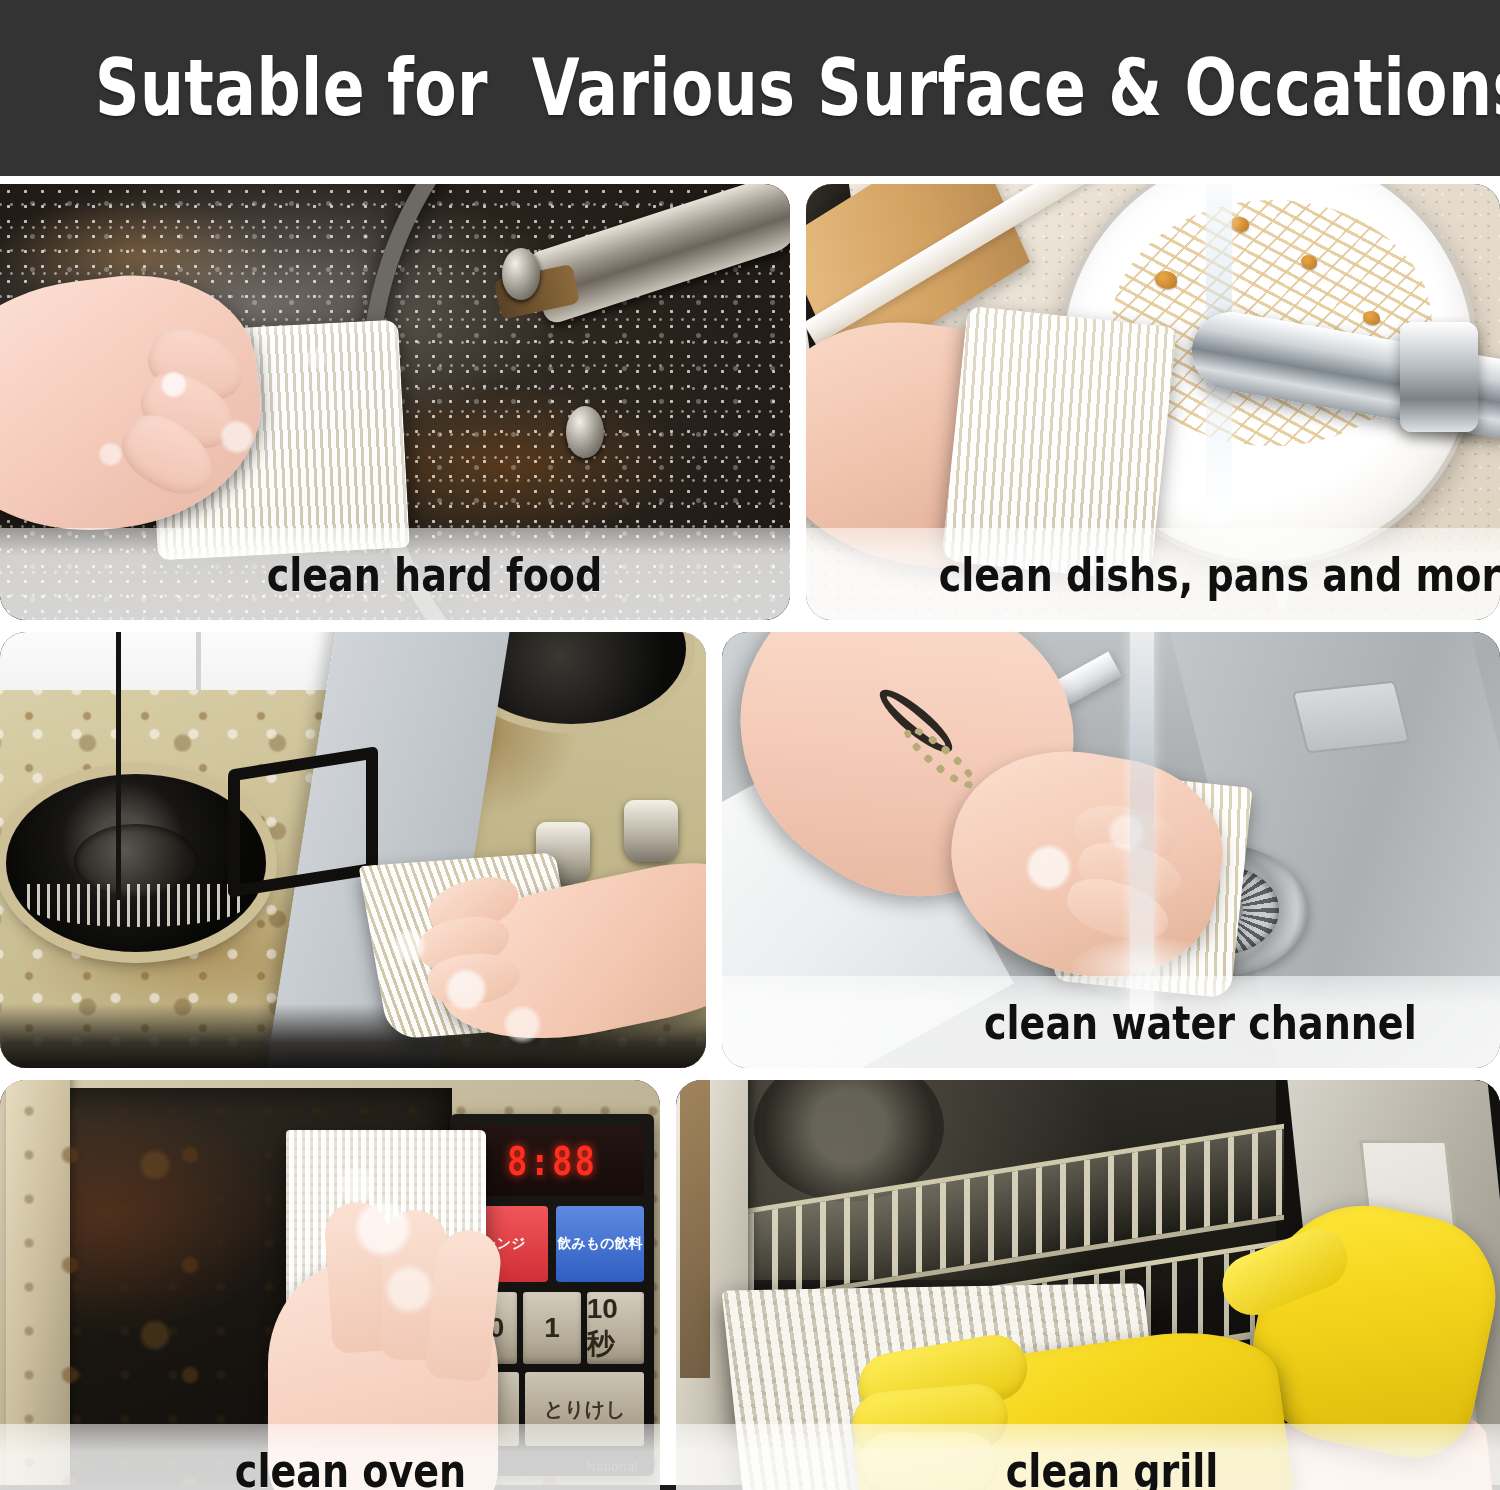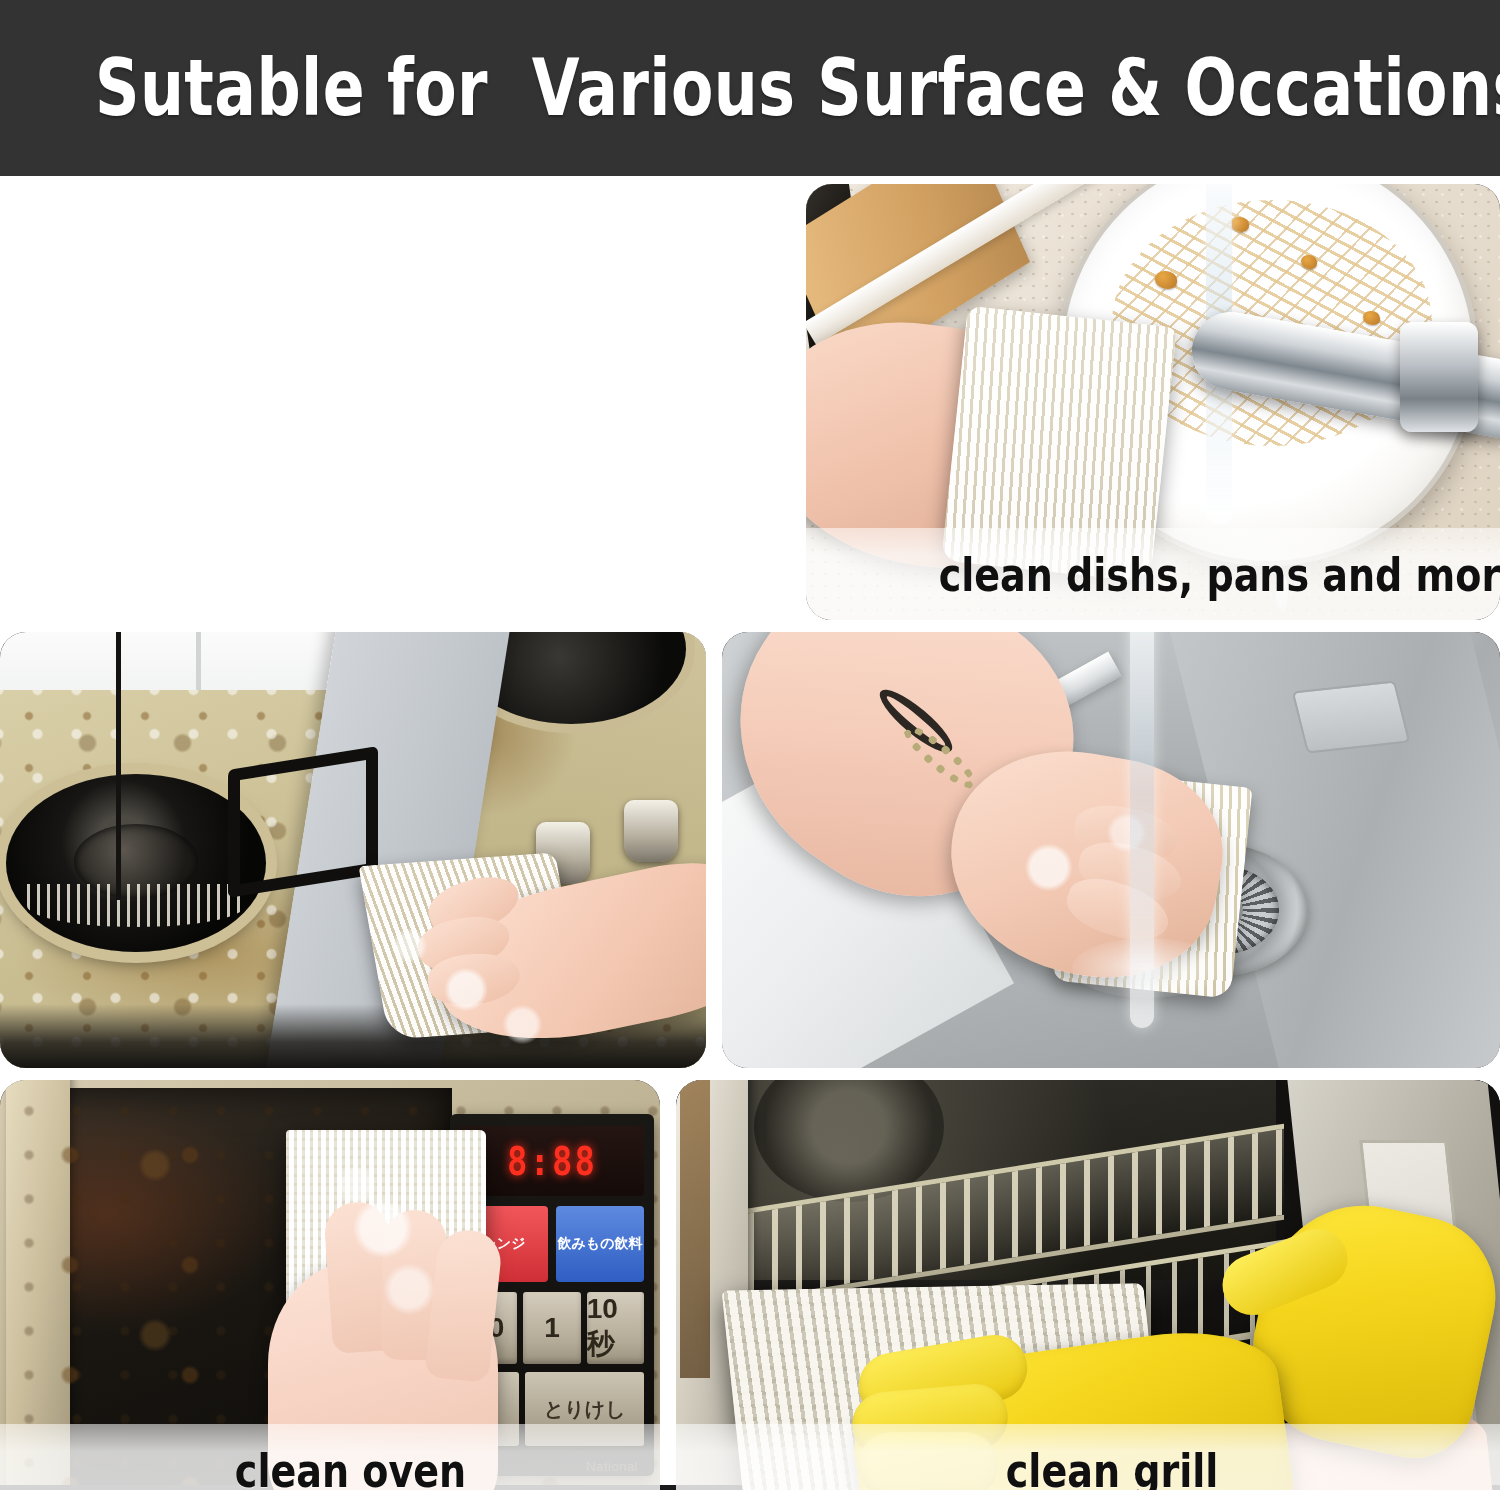--- a/index.html
+++ b/index.html
@@ -752,20 +752,39 @@
 <body>
 
 <div class="poster">
 
   <div class="header">
     <div class="header-title">Sutable for  Various Surface &amp; Occations</div>
   </div>
 
   <div class="grid">
 
+    <div class="panel p1">
+      <div class="scene">
+        <div class="pan"></div>
+        <div class="specks"></div>
+        <div class="rim"></div>
+        <div class="handle"></div>
+        <div class="rivet rv1"></div>
+        <div class="rivet rv2"></div>
+        <div class="cloth"></div>
+        <div class="hand"></div>
+        <div class="finger f1"></div>
+        <div class="finger f2"></div>
+        <div class="finger f3"></div>
+        <div class="foam"></div>
+      </div>
+      <div class="cap left">
+        <span class="cap-text">clean hard food</span>
+      </div>
+    </div>
 
     <div class="panel p2">
       <div class="scene">
         <div class="counter"></div>
         <div class="speckle"></div>
         <div class="blackstrip"></div>
         <div class="board"></div>
         <div class="counterEdge"></div>
         <div class="plate">
           <div class="noodles"></div>
@@ -832,20 +851,23 @@
         <div class="arm"></div>
         <div class="cloth"></div>
         <div class="hand"></div>
         <div class="finger f1"></div>
         <div class="finger f2"></div>
         <div class="finger f3"></div>
         <div class="bracelet b1"></div>
         <div class="bracelet b2"></div>
         <div class="foam"></div>
       </div>
+      <div class="cap c3">
+        <span class="cap-text">clean water channel</span>
+      </div>
     </div>
 
     <div class="panel p5">
       <div class="scene">
         <div class="body"></div>
         <div class="door"></div>
         <div class="doorframe"></div>
         <div class="grimeMap"></div>
 
         <div class="ctrl">

